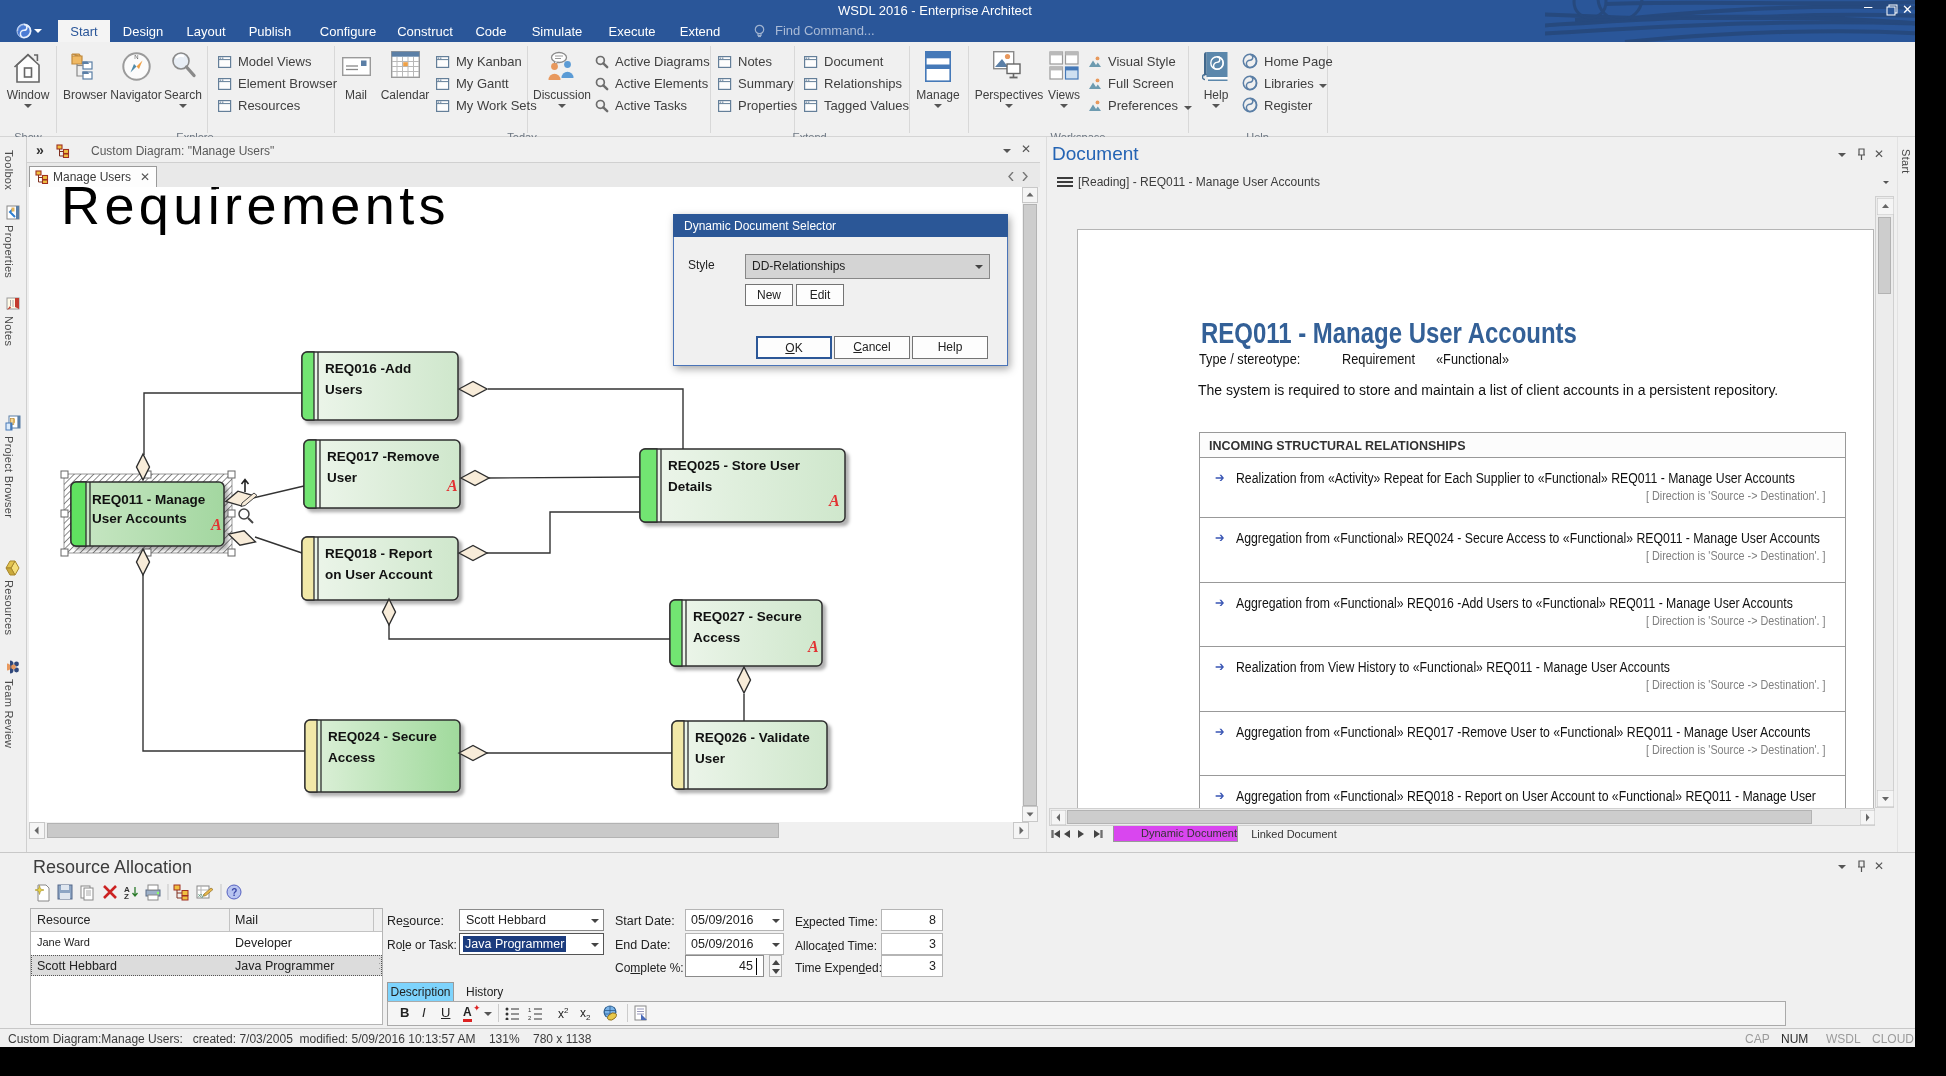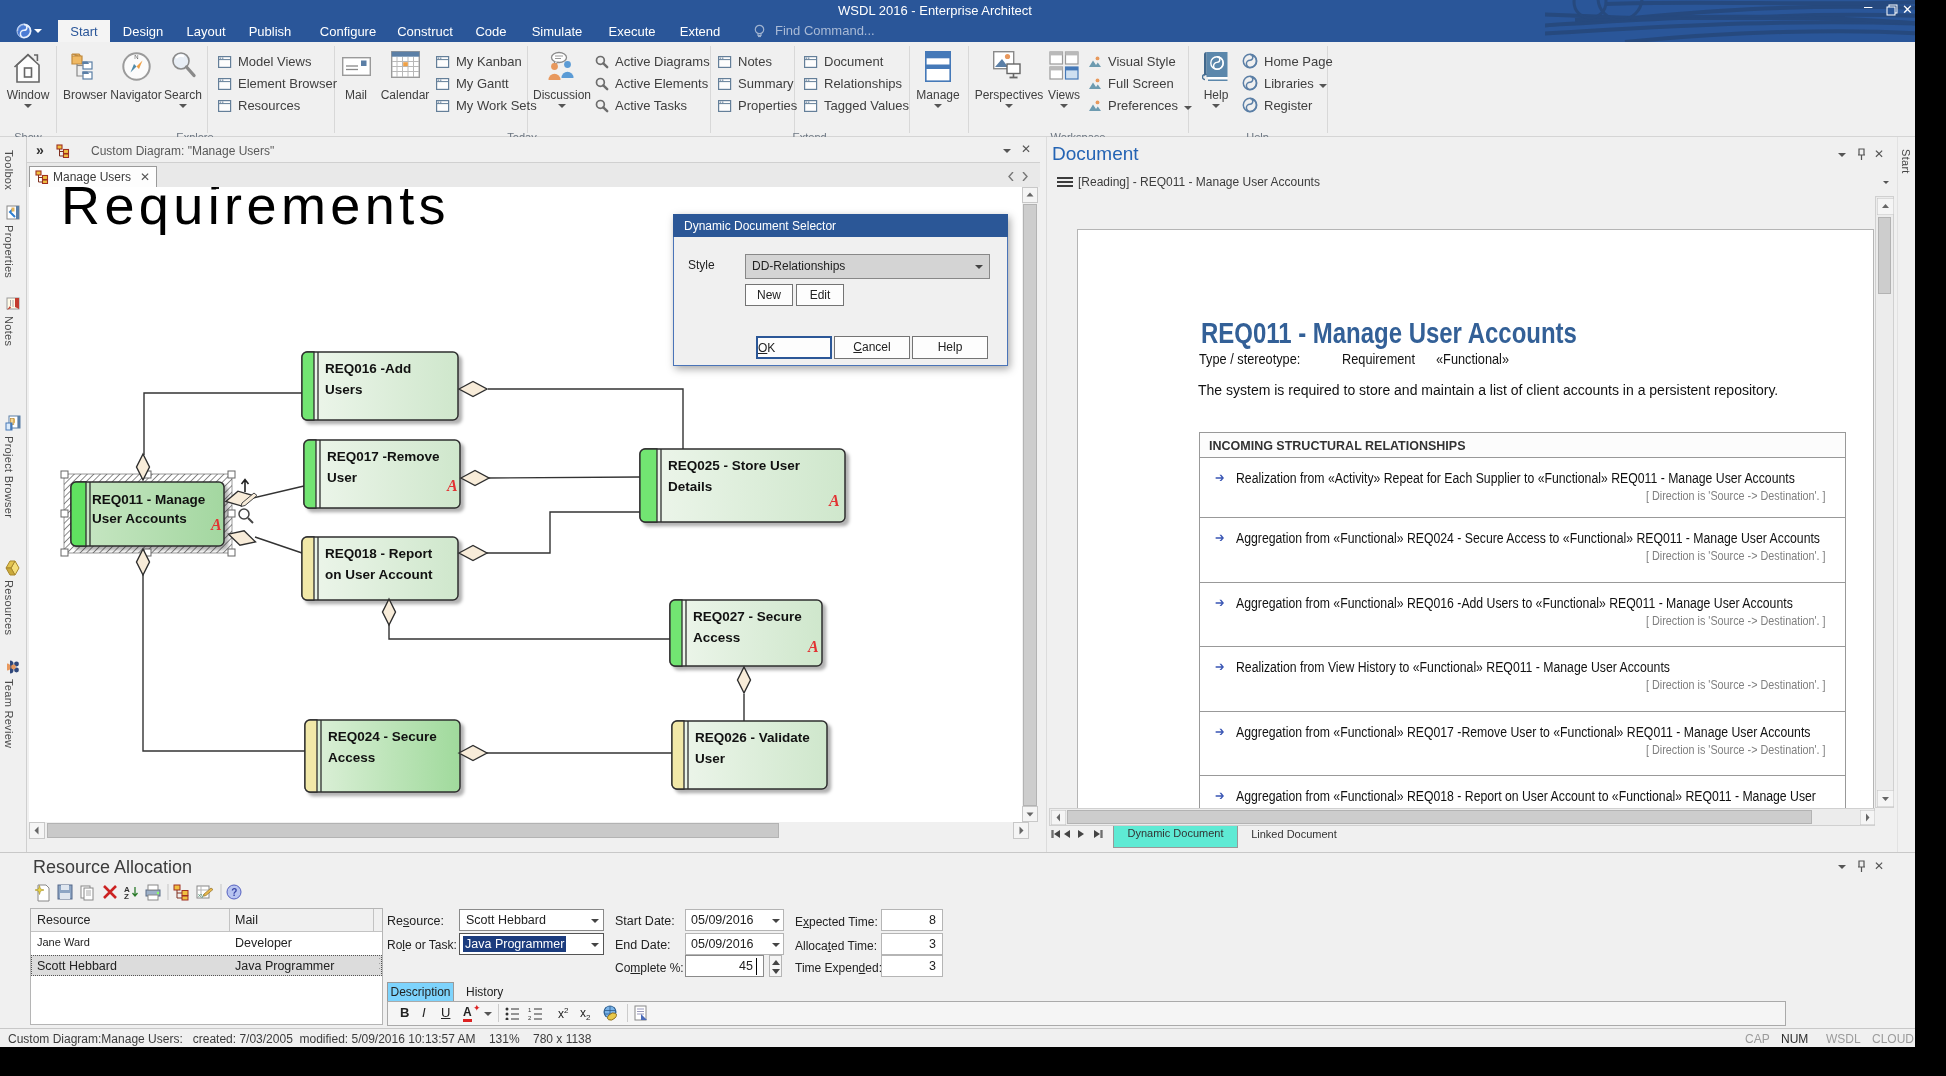--- a/index.html
+++ b/index.html
@@ -582,21 +582,21 @@
   <div class="abs" style="left:673px;top:214px;width:335px;height:152px;background:#f0f0f0;border:1px solid #4a74b8;box-shadow:2px 3px 8px rgba(0,0,0,0.35)">
     <div class="abs" style="left:-1px;top:-1px;width:335px;height:23px;background:#2b5797"></div>
     <span class="abs" style="left:10px;top:4px;font-size:12px;color:#fff">Dynamic Document Selector</span>
     <span class="abs" style="left:14px;top:43px;font-size:12px;color:#222">Style</span>
     <div class="abs" style="left:71px;top:39px;width:245px;height:25px;background:#d4d4d4;border:1px solid #888">
       <span class="abs" style="left:6px;top:4px;font-size:12px;color:#222">DD-Relationships</span>
       <div class="darb" style="left:229px;top:10px;border-top-color:#444"></div>
     </div>
     <div class="abs" style="left:71px;top:69px;width:48px;height:22px;background:#fdfdfd;border:1px solid #747474;text-align:center;font-size:12px;color:#222;line-height:21px">New</div>
     <div class="abs" style="left:122px;top:69px;width:48px;height:22px;background:#fdfdfd;border:1px solid #747474;text-align:center;font-size:12px;color:#222;line-height:21px">Edit</div>
-    <div class="abs" style="left:82px;top:121px;width:76px;height:23px;background:#fdfdfd;border:2px solid #2b5797;text-align:left;font-size:12px;color:#222;line-height:20px"><u>O</u>K</div>
+    <div class="abs" style="left:82px;top:121px;width:76px;height:23px;background:#fdfdfd;border:2px solid #2b5797;text-align:center;font-size:12px;color:#222;line-height:20px"><u>O</u>K</div>
     <div class="abs" style="left:160px;top:121px;width:76px;height:23px;background:#fdfdfd;border:1px solid #747474;text-align:center;font-size:12px;color:#222;line-height:21px"><u>C</u>ancel</div>
     <div class="abs" style="left:238px;top:121px;width:76px;height:23px;background:#fdfdfd;border:1px solid #747474;text-align:center;font-size:12px;color:#222;line-height:21px">Help</div>
   </div>
 
   <div class="abs" style="left:1040px;top:137px;width:7px;height:891px;background:#f0f0f0;border-right:1px solid #dcdcdc"></div>
   <div id="docpanel">
     <div class="abs" style="left:5px;top:6px;font-size:19px;color:#2464b4">Document</div>
     <div class="darb" style="left:791px;top:16px;border-top-color:#555"></div>
     <svg class="abs" style="left:809px;top:11px" width="11" height="13">
         <path d="M3 1 h5 v6 h-5z M2 7 h7 M5.5 7 v5" stroke="#555" fill="none" stroke-width="1.2"></path>
@@ -678,21 +678,21 @@
       <svg class="abs" style="left:4px;top:3px" width="58" height="10" viewBox="0 0 58 10">
           <g fill="#444">
             <path d="M1 1 v8 M2 1 v8" stroke="#444"></path>
             <path d="M9 1 L3 5 L9 9z"></path>
             <path d="M19 1 L13 5 L19 9z"></path>
             <path d="M27 1 L33 5 L27 9z"></path>
             <path d="M43 1 L49 5 L43 9z"></path>
             <path d="M50 1 v8 M51 1 v8" stroke="#444"></path>
           </g>
         </svg>
-      <div class="abs" style="left:66px;top:0;width:125px;height:22px;background:#5eead4;border-left:1px solid #999;border-right:1px solid #999;border-bottom:1px solid #999;text-align:center;line-height:15px">Dynamic Document</div>
+      <div class="abs" style="left:66px;top:0;width:125px;height:16px;background:#d946ef;border-left:1px solid #999;border-right:1px solid #999;border-bottom:1px solid #999;text-align:right;line-height:15px">Dynamic Document</div>
       <div class="abs" style="left:196px;top:1px;width:102px;text-align:center;line-height:15px">Linked Document</div>
     </div>
   </div>
 
   <div class="abs" style="left:1897px;top:137px;width:18px;height:891px;background:#f0f0f0;border-left:1px solid #e2e2e2">
     <div class="vtab" style="left:2px;top:12px;color:#444">Start</div>
   </div>
 
   <div id="rapanel">
     <div class="abs" style="left:33px;top:4px;font-size:18px;color:#3c3c3c">Resource Allocation</div>

